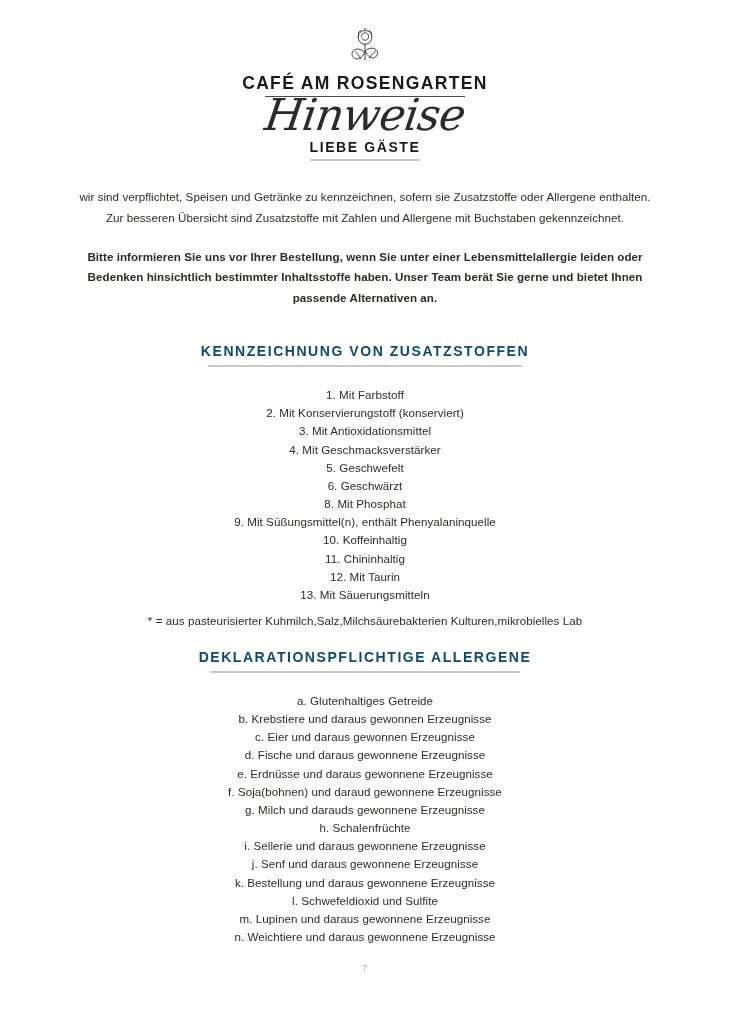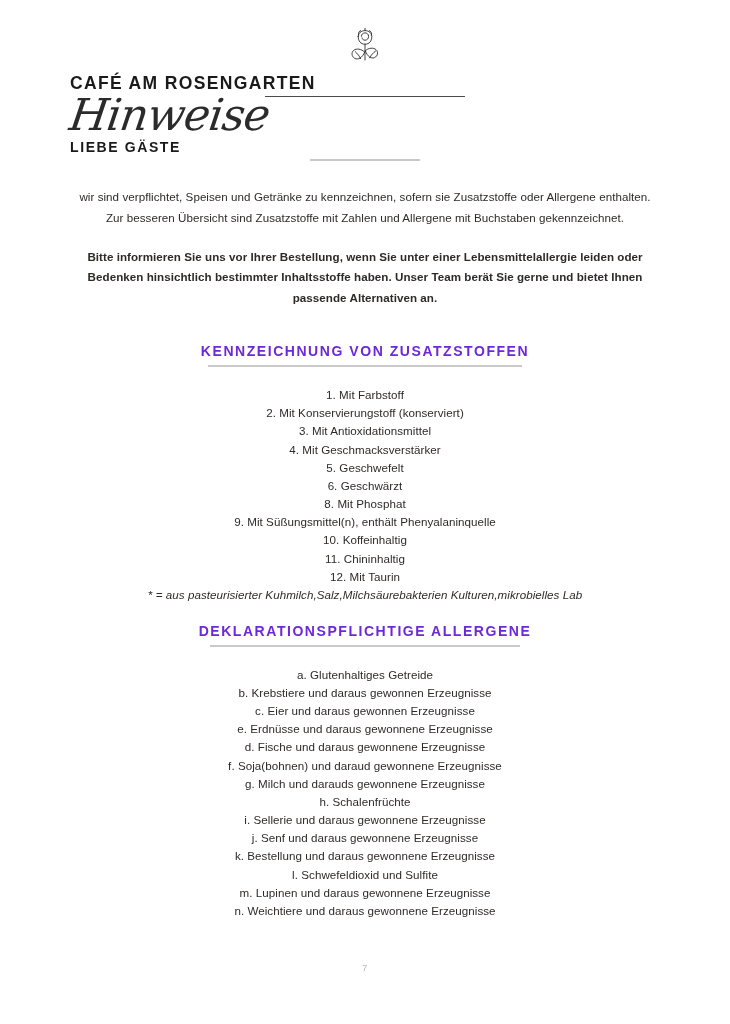--- a/index.html
+++ b/index.html
@@ -20,20 +20,21 @@
     width: 730px;
     height: 1024px;
     box-sizing: border-box;
     padding: 0 70px;
     position: relative;
   }
 
   
   .masthead {
     padding-top: 26px;
+    text-align: center;
   }
   .rose-icon {
     display: block;
     margin: 0 auto;
     width: 44px;
     height: 46px;
   }
   .brand-wrap {
     margin-top: 2px;
   }
@@ -104,21 +105,21 @@
   }
   .section-additives { margin-top: 34px; }
   .section-allergens { margin-top: 18px; }
 
   .section-heading {
     display: inline-block;
     font-family: "Liberation Sans", sans-serif;
     font-weight: bold;
     font-size: 14px;
     letter-spacing: 1.55px;
-    color: #6d28d9;
+    color: #0c4a6e;
     line-height: 1.2;
     padding-bottom: 5px;
   }
   .section-rule {
     height: 2px;
     background: #c9c9c9;
     margin: 0 auto;
   }
   .rule-additives { width: 314px; }
   .rule-allergens { width: 310px; }
@@ -133,23 +134,22 @@
     font-size: 11.6px;
     line-height: 18.15px;
     color: #2e2a28;
     letter-spacing: 0.05px;
     white-space: nowrap;
   }
   .footnote {
     font-size: 11.2px;
     line-height: 18px;
     color: #2e2a28;
-    margin-top: 0;
+    margin-top: 8px;
     letter-spacing: 0.02px;
-    font-style: italic;
   }
 
   
   .page-number {
     position: absolute;
     left: 0;
     right: 0;
     top: 963px;
     text-align: center;
     font-size: 9px;
@@ -210,34 +210,35 @@
       <li>2. Mit Konservierungstoff (konserviert)</li>
       <li>3. Mit Antioxidationsmittel</li>
       <li>4. Mit Geschmacksverstärker</li>
       <li>5. Geschwefelt</li>
       <li>6. Geschwärzt</li>
       <li>8. Mit Phosphat</li>
       <li>9. Mit Süßungsmittel(n), enthält Phenyalaninquelle</li>
       <li>10. Koffeinhaltig</li>
       <li>11. Chininhaltig</li>
       <li>12. Mit Taurin</li>
+      <li>13. Mit Säuerungsmitteln</li>
       <li class="footnote">* = aus pasteurisierter Kuhmilch,Salz,Milchsäurebakterien Kulturen,mikrobielles Lab</li>
     </ul>
   </div>
 
   <div class="section section-allergens">
     <div class="section-heading">DEKLARATIONSPFLICHTIGE ALLERGENE</div>
     <div class="section-rule rule-allergens"></div>
 
     <ul class="item-list">
       <li>a. Glutenhaltiges Getreide</li>
       <li>b. Krebstiere und daraus gewonnen Erzeugnisse</li>
       <li>c. Eier und daraus gewonnen Erzeugnisse</li>
+      <li>d. Fische und daraus gewonnene  Erzeugnisse</li>
       <li>e. Erdnüsse und daraus gewonnene Erzeugnisse</li>
-      <li>d. Fische und daraus gewonnene  Erzeugnisse</li>
       <li>f. Soja(bohnen) und daraud gewonnene Erzeugnisse</li>
       <li>g. Milch und darauds gewonnene Erzeugnisse</li>
       <li>h. Schalenfrüchte</li>
       <li>i. Sellerie und daraus gewonnene Erzeugnisse</li>
       <li>j. Senf und daraus gewonnene Erzeugnisse</li>
       <li>k. Bestellung und daraus gewonnene Erzeugnisse</li>
       <li>l. Schwefeldioxid und Sulfite</li>
       <li>m. Lupinen und daraus gewonnene Erzeugnisse</li>
       <li>n. Weichtiere und daraus gewonnene Erzeugnisse</li>
     </ul>

